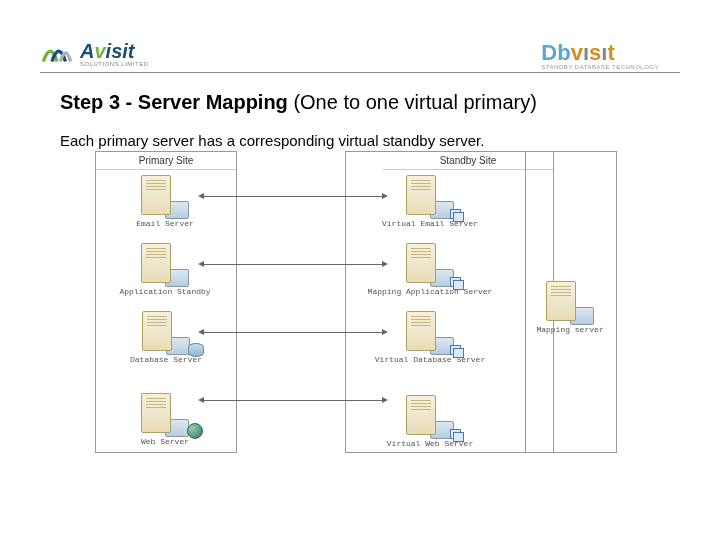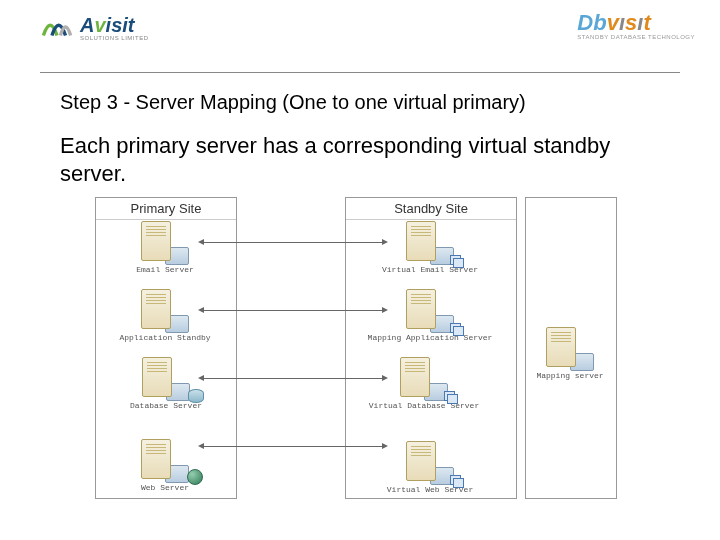--- a/index.html
+++ b/index.html
@@ -8,51 +8,51 @@
     width: 720px;
     height: 540px;
     font-family: Arial, Helvetica, sans-serif;
     background: #fff;
     position: relative;
     overflow: hidden;
   }
   .header {
     display: flex;
     justify-content: space-between;
-    align-items: flex-start;
-    padding: 10px 25px 0 40px;
+    align-items: flex-end;
+    padding: 10px 61px 0 40px;
     height: 60px;
   }
   .logo-left, .logo-right { display: flex; align-items: center; }
   .avisit-mark { width: 34px; height: 34px; margin-right: 6px; }
   .avisit-text { font-size: 20px; font-weight: bold; font-style: italic; }
   .avisit-text .a { color: #1a4d7a; }
   .avisit-text .v { color: #6eb43f; }
   .avisit-sub { font-size: 6px; color: #888; letter-spacing: 0.5px; margin-top: -2px; }
-  .dbvisit-text { font-size: 22px; font-weight: bold; font-style: italic; }
+  .dbvisit-text { font-size: 22px; font-weight: bold; }
   .dbvisit-text .d { color: #5aa7d6; }
   .dbvisit-text .v { color: #e08a1e; }
   .dbvisit-text .g { color: #888; }
   .dbvisit-sub { font-size: 6px; color: #999; letter-spacing: 0.5px; text-align: right; margin-top: -2px;}
   .rule { border-top: 1px solid #888; margin: 2px 40px 0 40px; }
   .content { padding: 18px 50px 0 60px; }
   .title { font-size: 20px; margin-bottom: 18px; }
-  .title b { font-weight: normal; }
-  .desc { font-size: 22px; line-height: 1.25; margin-bottom: 10px; }
+  .title b { font-weight: bold; }
+  .desc { font-size: 15px; line-height: 1.25; }
 
   .diagram { position: relative; margin: 0 auto; width: 540px; height: 320px; }
   .col-box {
     position: absolute; border: 1px solid #999;
     top: 0; height: 300px;
   }
   .col-primary { left: 0; width: 140px; }
-  .col-standby { left: 250px; width: 170px; }
+  .col-standby { left: 250px; width: 170px; padding-left: 37px; }
   .col-phys    { left: 430px; width: 90px; }
   .col-title {
-    text-align: center; font-size: 13px; padding: 3px 0;
+    text-align: center; font-size: 10px; padding: 3px 0;
     border-bottom: 1px solid #ccc; color: #333;
   }
   .srv {
     position: absolute; width: 130px; text-align: center;
   }
   .srv-label { font-size: 8px; color: #555; margin-top: 1px; line-height: 1; font-family: Liberation Mono, monospace; }
   .server-icon { display: inline-block; position: relative; }
   .tower {
     width: 28px; height: 38px; background: linear-gradient(#f5f0e0,#e8dcb8);
     border: 1px solid #b0a060; border-radius: 2px; display: inline-block;
@@ -164,21 +164,21 @@
           </span></span>
       <div class="srv-label">Virtual Email Server</div>
     </div>
     <div class="srv" style="left:270px; top:92px">
       <span class="server-icon"><span class="tower"></span><span class="monitor"></span><span class="vm-badge">
             <span></span>
             <span></span>
           </span></span>
       <div class="srv-label">Mapping Application Server</div>
     </div>
-    <div class="srv" style="left:264px; top:160px">
+    <div class="srv" style="left:270px; top:160px">
       <span class="server-icon"><span class="tower"></span><span class="monitor"></span><span class="vm-badge">
             <span></span>
             <span></span>
           </span></span>
       <div class="srv-label">Virtual Database Server</div>
     </div>
     <div class="srv" style="left:270px; top:244px">
       <span class="server-icon"><span class="tower"></span><span class="monitor"></span><span class="vm-badge">
             <span></span>
             <span></span>

